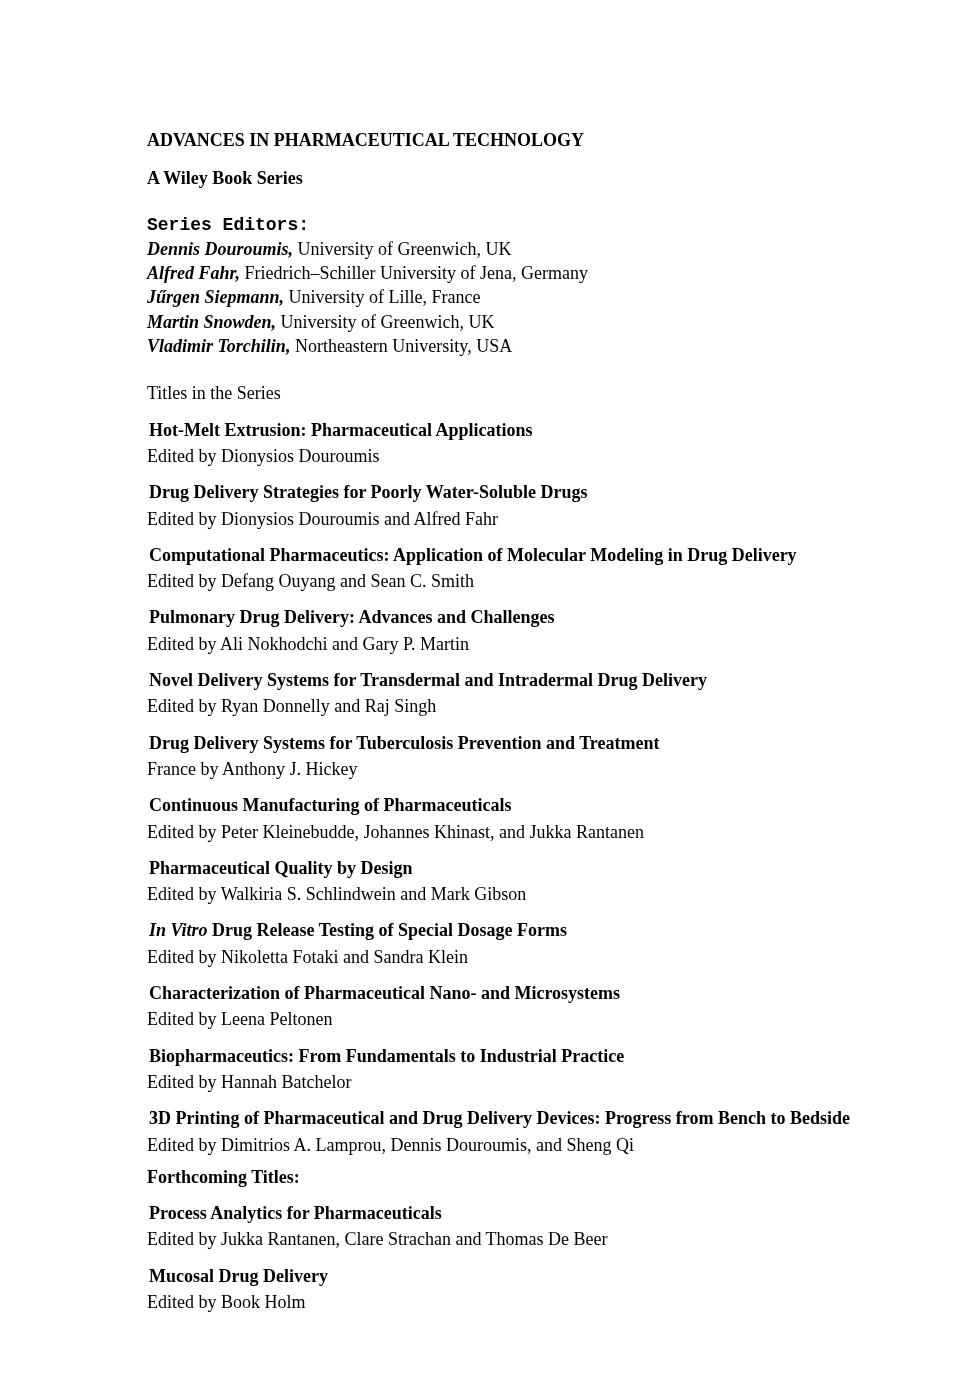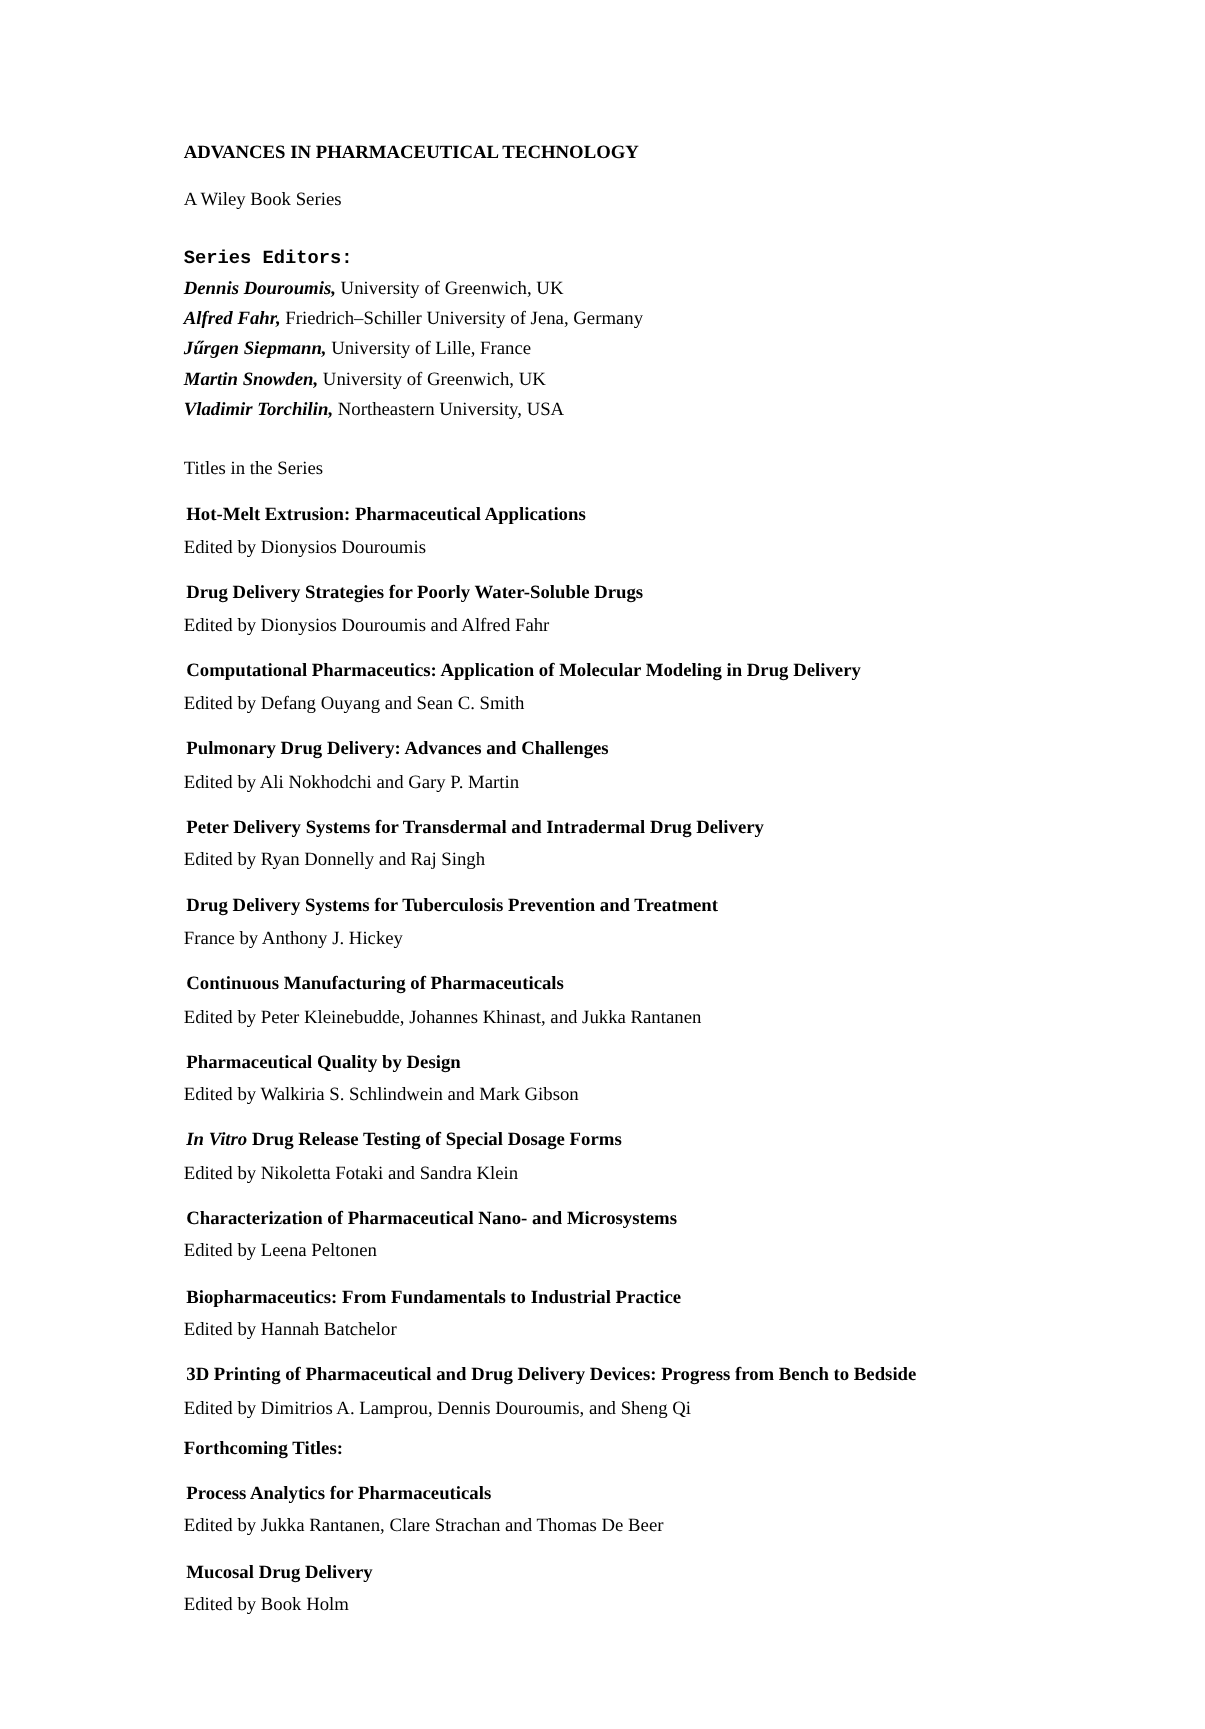--- a/index.html
+++ b/index.html
@@ -13,31 +13,31 @@
   .page {
     position: relative;
     width: 964px;
     height: 1383px;
     background: #ffffff;
     overflow: hidden;
   }
   .content {
     position: absolute;
     left: 147px;
-    top: 110px;
+    top: 128px;
     width: 730px;
-    font-size: 15px;
+    font-size: 18px;
     line-height: 24.3px;
   }
   .series-title {
     font-weight: bold;
     margin: 0;
   }
   .series-subtitle {
-    font-weight: normal;
+    font-weight: bold;
     margin: 14px 0 12px 0;
   }
   .editors-heading {
     font-weight: bold;
     margin: 22px 0 0 0;
     font-family: Liberation Mono, monospace;
   }
   .editor-line { margin: 0; }
   .editor-name { font-weight: bold; font-style: italic; }
   .titles-heading {
@@ -87,21 +87,21 @@
     </div>
     <div class="book">
       <p class="book-title">Computational Pharmaceutics: Application of Molecular Modeling in Drug Delivery</p>
       <p class="book-edited">Edited by Defang Ouyang and Sean C. Smith</p>
     </div>
     <div class="book">
       <p class="book-title">Pulmonary Drug Delivery: Advances and Challenges</p>
       <p class="book-edited">Edited by Ali Nokhodchi and Gary P. Martin</p>
     </div>
     <div class="book">
-      <p class="book-title">Peter Delivery Systems for Transdermal and Intradermal Drug Delivery</p>
+      <p class="book-title">Novel Delivery Systems for Transdermal and Intradermal Drug Delivery</p>
       <p class="book-edited">Edited by Ryan Donnelly and Raj Singh</p>
     </div>
     <div class="book">
       <p class="book-title">Drug Delivery Systems for Tuberculosis Prevention and Treatment</p>
       <p class="book-edited">France by Anthony J. Hickey</p>
     </div>
     <div class="book">
       <p class="book-title">Continuous Manufacturing of Pharmaceuticals</p>
       <p class="book-edited">Edited by Peter Kleinebudde, Johannes Khinast, and Jukka Rantanen</p>
     </div>

